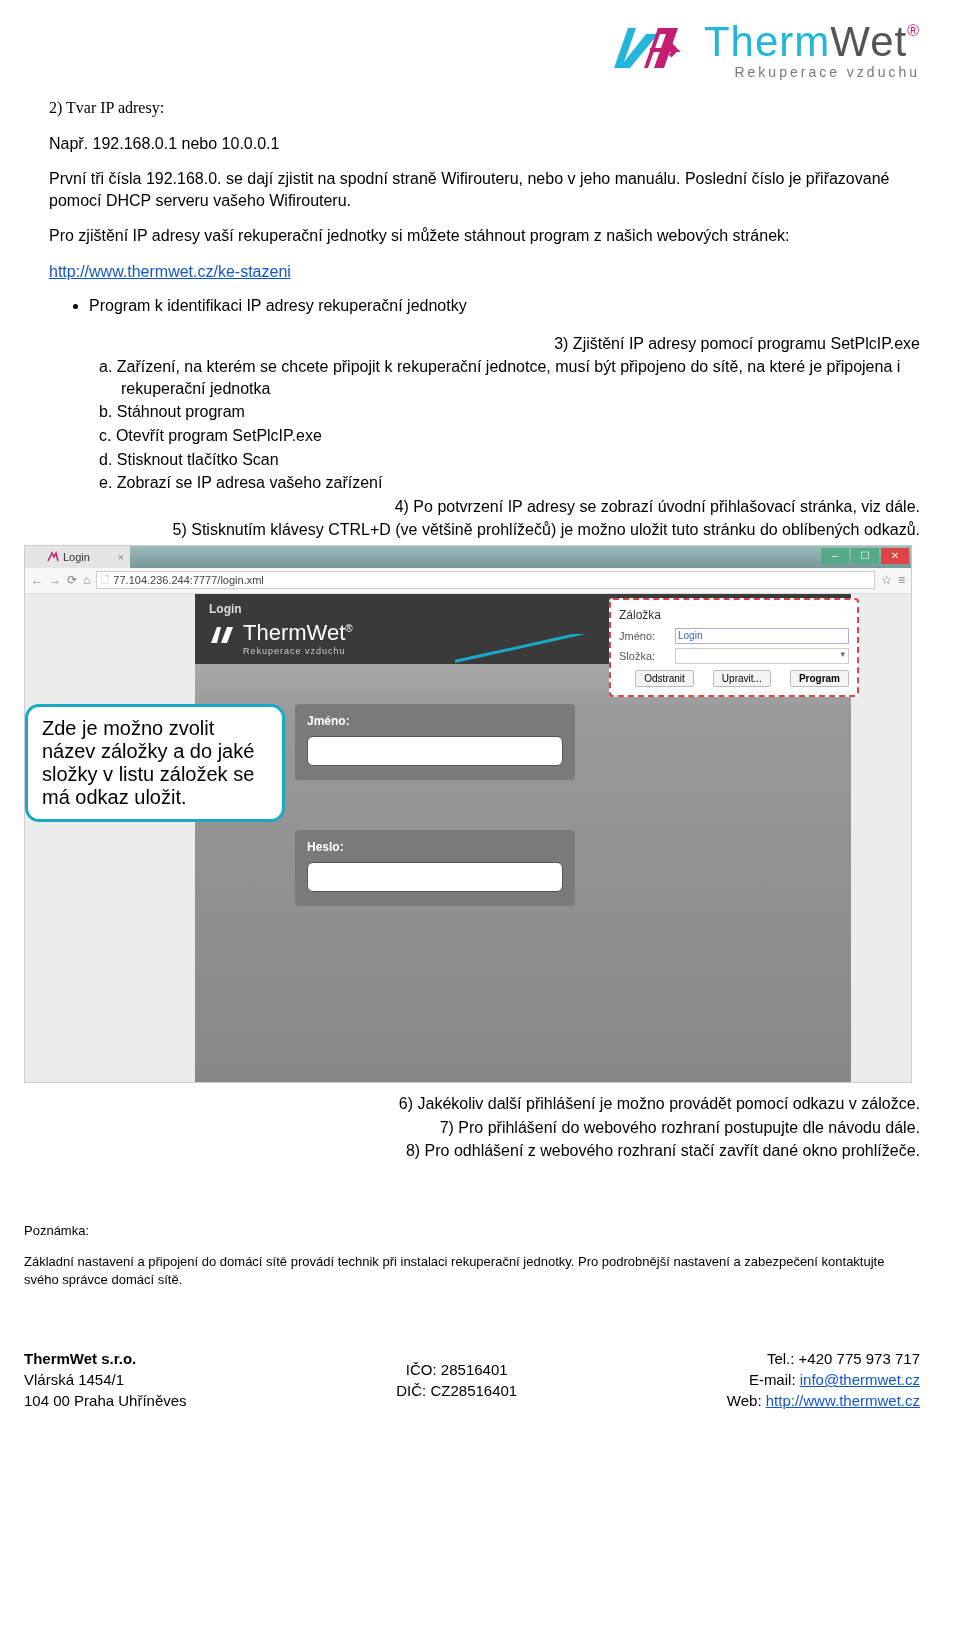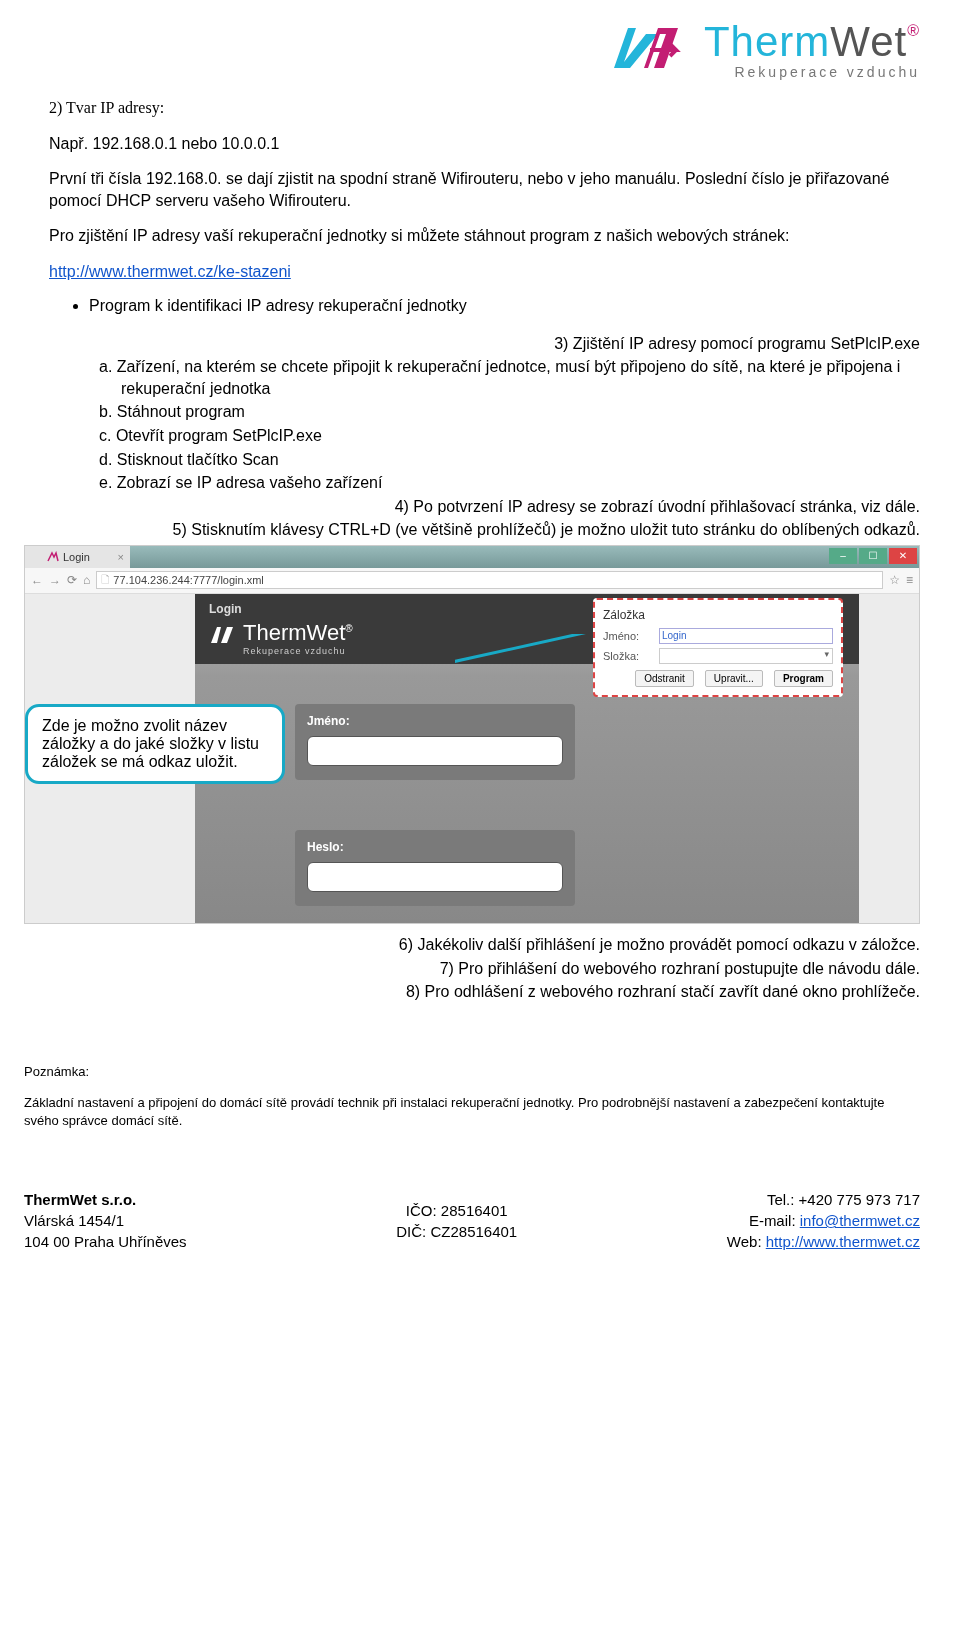--- a/index.html
+++ b/index.html
@@ -24,25 +24,25 @@
   .content { padding-left: 25px; }
   .section-num { text-indent: -22px; margin-left: 22px; font-family: Liberation Serif, serif; }
   p { margin-bottom: 14px; line-height: 1.35; }
   a.link { color: #1155cc; text-decoration: underline; }
   ul.bullet { list-style: disc; margin-left: 40px; margin-bottom: 18px;}
   ol.num-list { list-style: none; margin-left: 0; text-align: right; }
   ol.num-list > li { margin-bottom: 2px; line-height: 1.35; text-indent: -28px; margin-left: 50px;}
   ol.sub-alpha { list-style: none; margin-left: 0; }
   ol.sub-alpha > li { text-indent: -22px; margin-left: 72px; line-height: 1.35; margin-bottom: 2px; }
   .browser-shot {
-    margin: 4px 0 10px 0;
+    margin: 4px 8px 10px 0;
     border: 1px solid #ccc;
     position: relative;
     background: #f0f0f0;
-    height: 379px;
+    height: 538px;
     overflow: hidden;
   }
   .bs-titlebar {
     height: 22px;
     background: linear-gradient(to bottom,#9bb,#799);
     position: relative;
   }
   .bs-tab {
     position: absolute; left: 0; top: 0; height: 22px;
     background: #e5e5e5;
@@ -83,35 +83,35 @@
   .bs-main-logo .t1 { font-size:22px; color:#fff; }
   .bs-main-logo sup { font-size:10px;}
   .bs-main-logo .sub { font-size:9px; color:#ccc; letter-spacing:1px; display:block;}
   .bs-form { margin-top:40px; padding-left:100px;}
   .bs-field { background:#7a7a7a; padding:10px 12px 14px 12px; border-radius:4px; width:280px; margin-bottom:50px;}
   .bs-field .lbl { color:#fff; font-size:12px; font-weight:bold; margin-bottom:8px;}
   .bs-field .input { background:#fff; height:30px; border-radius:6px; border:1px solid #555;}
   .callout {
     position:absolute; left:-170px; top:110px; width:260px;
     background:#fff; border:3px solid #18a9c6; border-radius:14px;
-    padding:10px 14px; font-size:16px; z-index:5;
+    padding:10px 14px; font-size:20px; z-index:5;
   }
   .arrow-line { position:absolute; left:260px; top:40px; z-index:4;}
   .popup {
-    position:absolute; right:76px; top:4px; width:250px;
+    position:absolute; right:52px; top:4px; width:250px;
     background:#fff; border:2px dashed #d44; border-radius:4px;
     padding:8px; font-size:11px; z-index:6;
   }
   .popup .p-title { font-size:12px; color:#333; margin-bottom:6px;}
   .popup .p-row { display:flex; align-items:center; margin-bottom:4px; gap:6px;}
   .popup .p-row .p-lbl { width:50px; color:#555;}
   .popup .p-row .p-val { flex:1; border:1px solid #aad; background:#fff; height:16px; padding:0 2px; font-size:10px; color:#36c; display:flex; align-items:center;}
   .popup .p-row .p-sel { flex:1; border:1px solid #ccc; background:#fff; height:16px; position:relative;}
   .popup .p-row .p-sel::after { content:"▾"; position:absolute; right:3px; top:0; font-size:9px; color:#666;}
-  .popup .p-btns { display:flex; justify-content:flex-end; gap:11px; margin-top:6px;}
+  .popup .p-btns { display:flex; justify-content:flex-end; gap:19px; margin-top:6px;}
   .popup .p-btn { border:1px solid #bbb; background:#f4f4f4; padding:2px 8px; font-size:10px; border-radius:2px;}
   .popup .p-btn.primary { font-weight:bold; }
   .note-block { margin-top:60px; font-size:13px;}
   .note-block .nh { margin-bottom:14px;}
   .footer {
     margin-top:60px; display:flex; justify-content:space-between;
     font-size:15px; line-height:1.4;align-items:center;
   }
   .footer .col { }
   .footer .col.center { text-align:center;}

